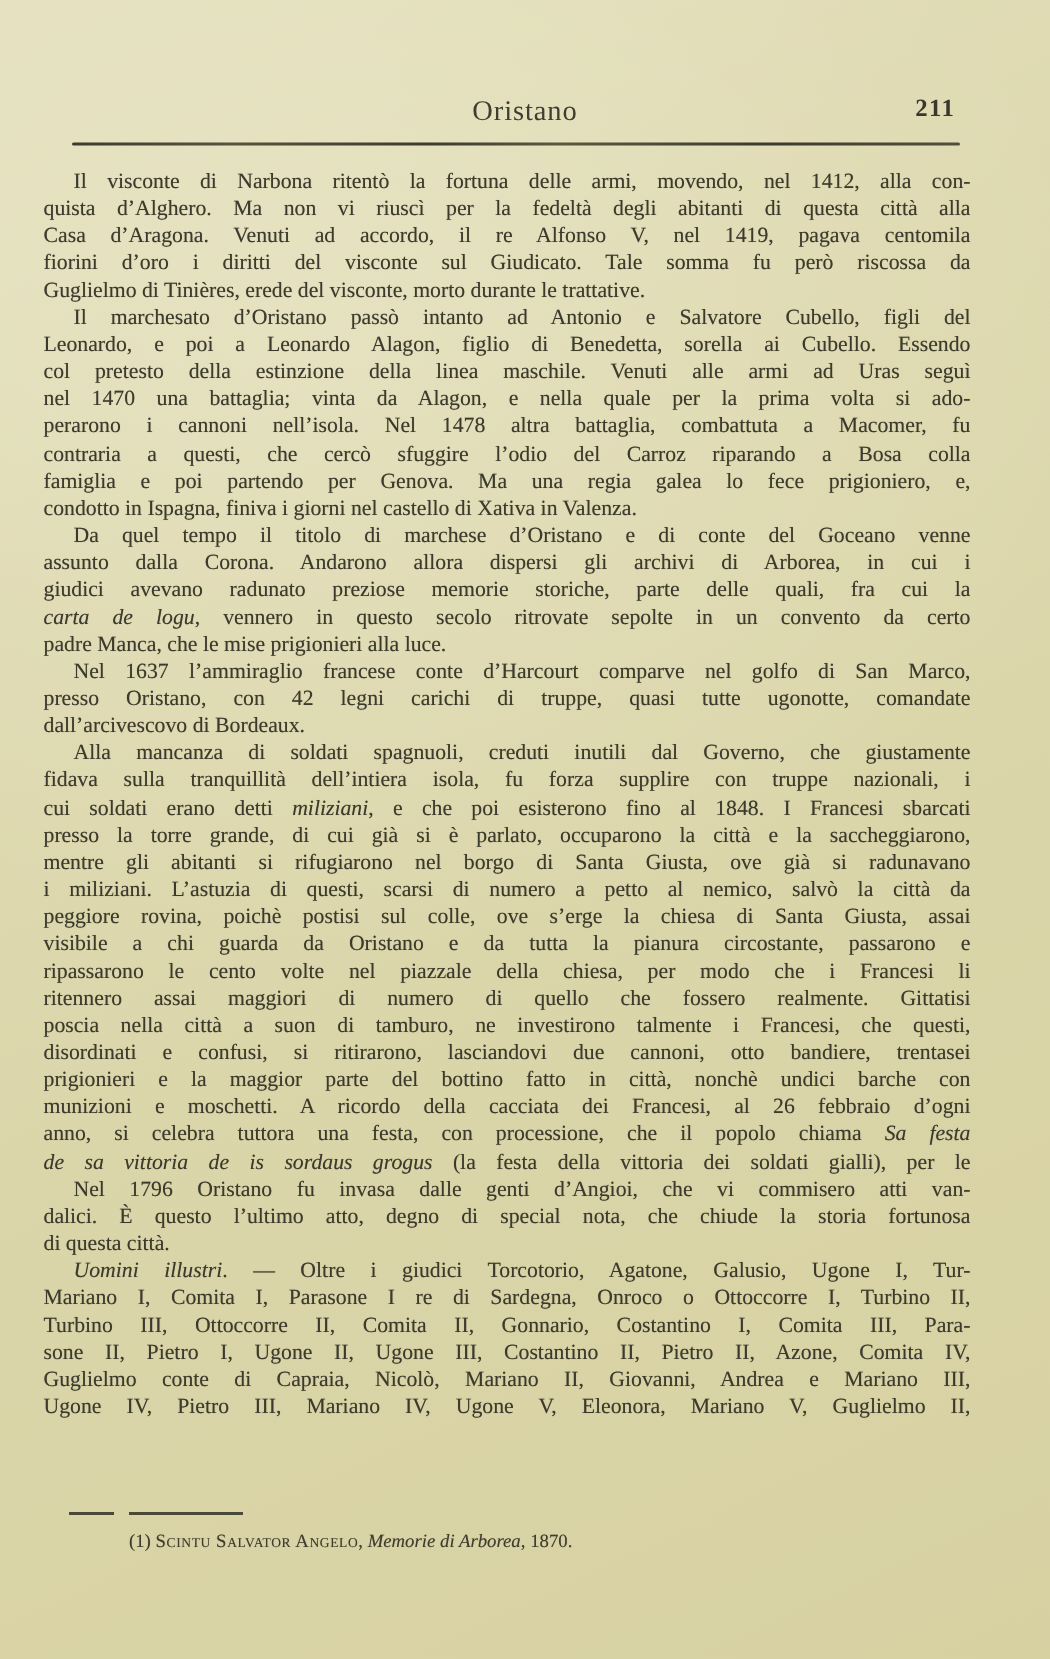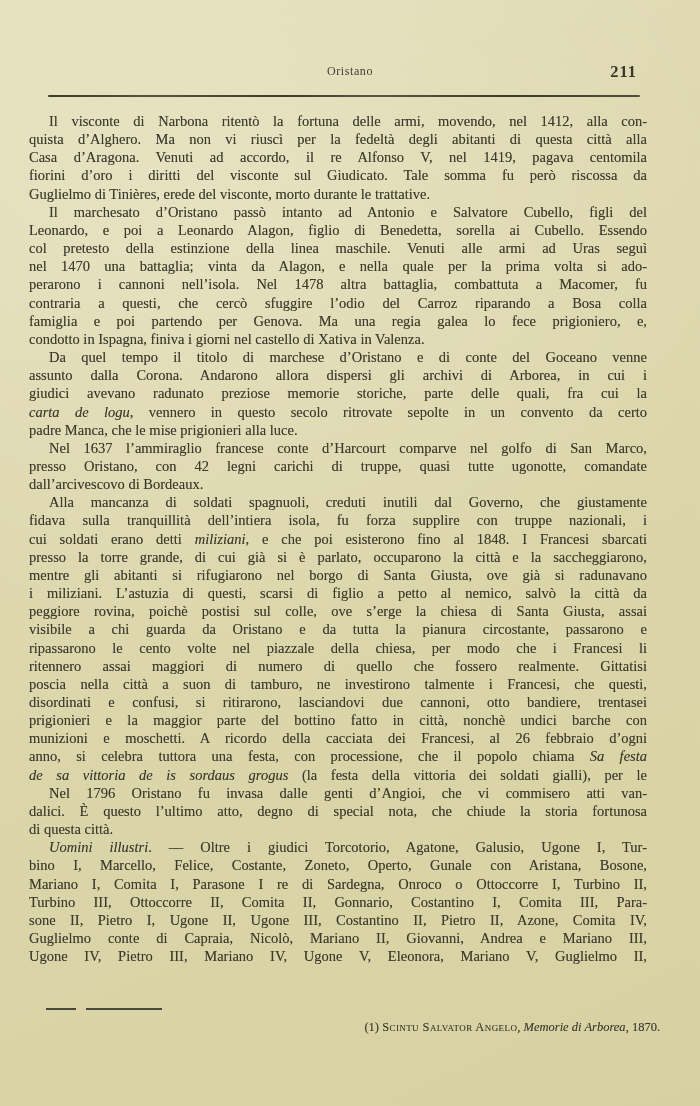--- a/index.html
+++ b/index.html
@@ -23,21 +23,21 @@
     top: 64px;
     left: 0;
     right: 0;
     height: 22px;
   }
   .head-title {
     position: absolute;
     left: 0;
     right: 0;
     text-align: center;
-    font-size: 12px;
+    font-size: 19px;
     letter-spacing: 0.6px;
     color: #403e30;
   }
   .page-num {
     position: absolute;
     right: 63px;
     top: -2px;
     font-size: 16.5px;
     letter-spacing: 1px;
     color: #3a382b;
@@ -84,21 +84,20 @@
   .footnote {
     position: absolute;
     top: 1019px;
     left: 42px;
     width: 618px;
     font-size: 12.5px;
     line-height: 16px;
     text-indent: 44px;
     color: #3e3c2e;
     text-shadow: 0 0 0.5px rgba(56,54,41,0.4);
-    text-align: right;
   }
 </style>
 </head>
 <body>
 
 <div class="page">
 
   <header class="running-head">
     <span class="head-title">Oristano</span>
     <span class="page-num">211</span>
@@ -126,36 +125,35 @@
       <div class="line"><span class="italic">carta de logu</span><span>, vennero in questo secolo ritrovate sepolte in un convento da certo</span></div>
       <div class="line end"><span>padre Manca, che le mise prigionieri alla luce.</span></div>
       <div class="line first"><span>Nel 1637 l’ammiraglio francese conte d’Harcourt comparve nel golfo di San Marco,</span></div>
       <div class="line"><span>presso Oristano, con 42 legni carichi di truppe, quasi tutte ugonotte, comandate</span></div>
       <div class="line end"><span>dall’arcivescovo di Bordeaux.</span></div>
       <div class="line first"><span>Alla mancanza di soldati spagnuoli, creduti inutili dal Governo, che giustamente</span></div>
       <div class="line"><span>fidava sulla tranquillità dell’intiera isola, fu forza supplire con truppe nazionali, i</span></div>
       <div class="line"><span>cui soldati erano detti </span><span class="italic">miliziani</span><span>, e che poi esisterono fino al 1848. I Francesi sbarcati</span></div>
       <div class="line"><span>presso la torre grande, di cui già si è parlato, occuparono la città e la saccheggiarono,</span></div>
       <div class="line"><span>mentre gli abitanti si rifugiarono nel borgo di Santa Giusta, ove già si radunavano</span></div>
-      <div class="line"><span>i miliziani. L’astuzia di questi, scarsi di figlio a petto al nemico, salvò la città da</span></div>
+      <div class="line"><span>i miliziani. L’astuzia di questi, scarsi di numero a petto al nemico, salvò la città da</span></div>
       <div class="line"><span>peggiore rovina, poichè postisi sul colle, ove s’erge la chiesa di Santa Giusta, assai</span></div>
       <div class="line"><span>visibile a chi guarda da Oristano e da tutta la pianura circostante, passarono e</span></div>
       <div class="line"><span>ripassarono le cento volte nel piazzale della chiesa, per modo che i Francesi li</span></div>
       <div class="line"><span>ritennero assai maggiori di numero di quello che fossero realmente. Gittatisi</span></div>
       <div class="line"><span>poscia nella città a suon di tamburo, ne investirono talmente i Francesi, che questi,</span></div>
       <div class="line"><span>disordinati e confusi, si ritirarono, lasciandovi due cannoni, otto bandiere, trentasei</span></div>
       <div class="line"><span>prigionieri e la maggior parte del bottino fatto in città, nonchè undici barche con</span></div>
       <div class="line"><span>munizioni e moschetti. A ricordo della cacciata dei Francesi, al 26 febbraio d’ogni</span></div>
       <div class="line"><span>anno, si celebra tuttora una festa, con processione, che il popolo chiama </span><span class="italic">Sa festa</span></div>
       <div class="line"><span class="italic">de sa vittoria de is sordaus grogus</span><span> (la festa della vittoria dei soldati gialli), per le</span></div>
       <div class="line first"><span>Nel 1796 Oristano fu invasa dalle genti d’Angioi, che vi commisero atti van-</span></div>
       <div class="line"><span>dalici. È questo l’ultimo atto, degno di special nota, che chiude la storia fortunosa</span></div>
       <div class="line end"><span>di questa città.</span></div>
       <div class="line first"><span class="italic">Uomini illustri</span><span>. — Oltre i giudici Torcotorio, Agatone, Galusio, Ugone I, Tur-</span></div>
-      <div class="line"><span>bino I, Marcello, Felice, Costante, Zoneto, Operto, Gunale con Aristana, Bosone,</span></div>
       <div class="line"><span>Mariano I, Comita I, Parasone I re di Sardegna, Onroco o Ottoccorre I, Turbino II,</span></div>
       <div class="line"><span>Turbino III, Ottoccorre II, Comita II, Gonnario, Costantino I, Comita III, Para-</span></div>
       <div class="line"><span>sone II, Pietro I, Ugone II, Ugone III, Costantino II, Pietro II, Azone, Comita IV,</span></div>
       <div class="line"><span>Guglielmo conte di Capraia, Nicolò, Mariano II, Giovanni, Andrea e Mariano III,</span></div>
       <div class="line"><span>Ugone IV, Pietro III, Mariano IV, Ugone V, Eleonora, Mariano V, Guglielmo II,</span></div>
     </main>
 
   <div class="foot-rule"></div>
 
   <div class="footnote"><span>(1) </span><span class="smallcaps">Scintu Salvator Angelo</span><span>, </span><span class="italic">Memorie di Arborea</span><span>, 1870.</span></div>

